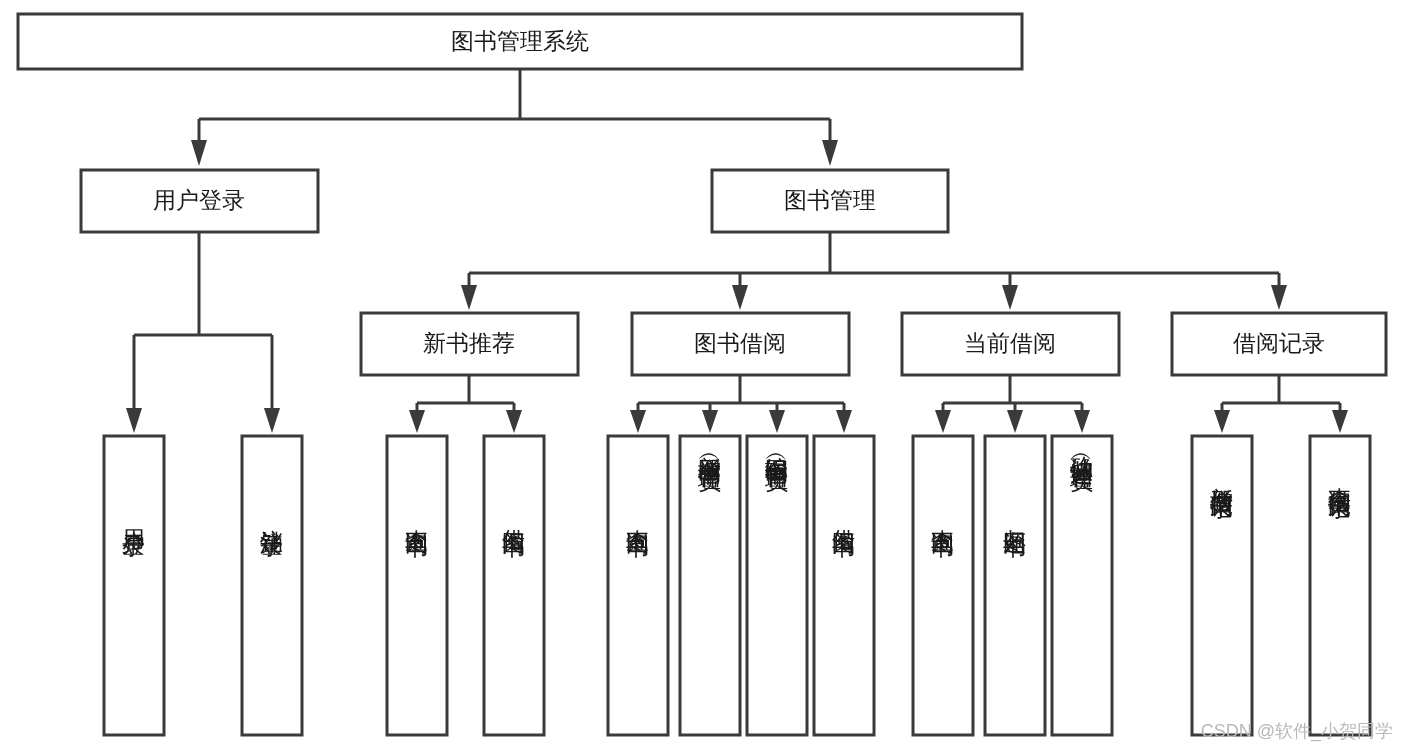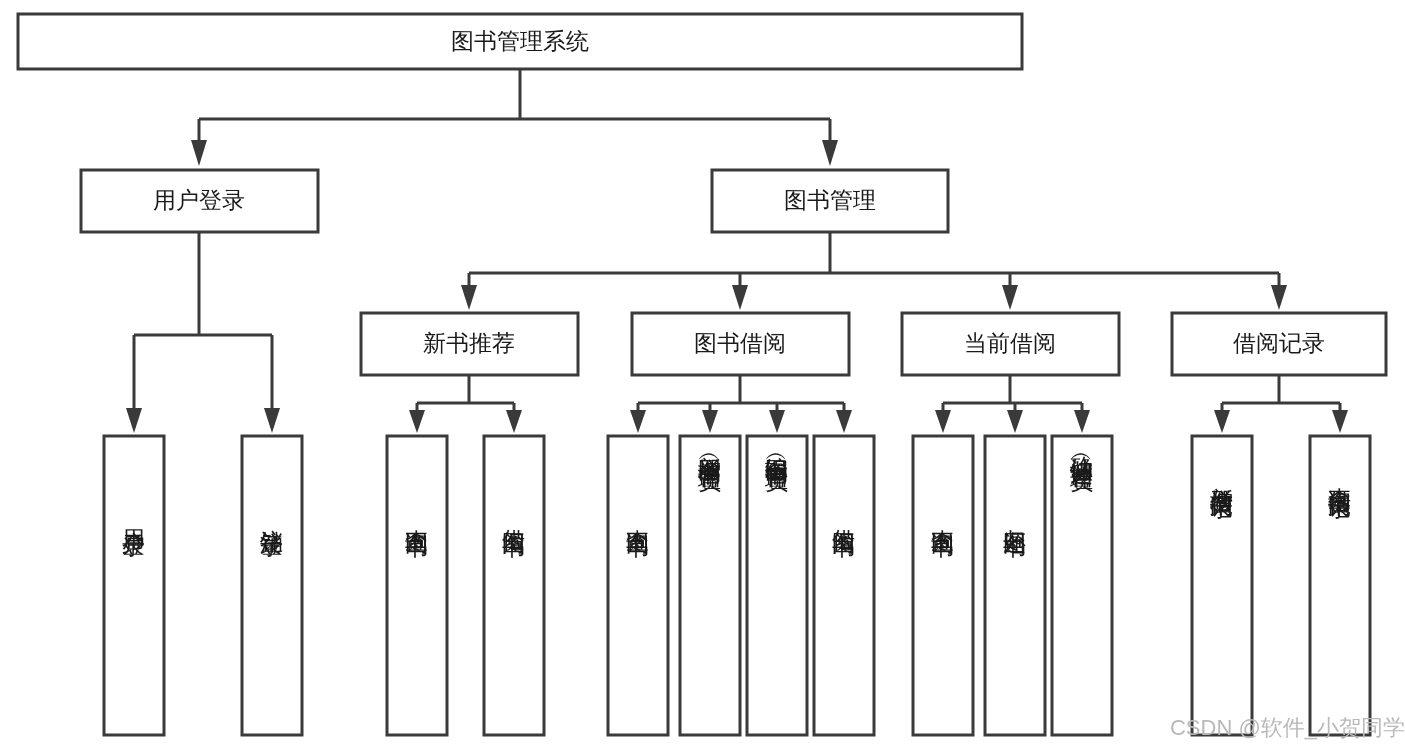--- a/index.html
+++ b/index.html
@@ -54,24 +54,24 @@
     font-size: 23px;
     fill: #1a1a1a;
     writing-mode: vertical-rl;
     text-orientation: upright;
     glyph-orientation-vertical: 0;
     letter-spacing: 2px;
     text-anchor: middle;
   }
   .watermark {
     position: absolute;
-    right: 0;
+    right: 12px;
     bottom: 4px;
     font-family: "Liberation Sans", "DejaVu Sans", sans-serif;
-    font-size: 22px;
+    font-size: 18px;
     color: #b9b9b9;
     white-space: nowrap;
     user-select: none;
   }
 </style>
 </head>
 <body>
 
 <div id="diagram-root">
 

